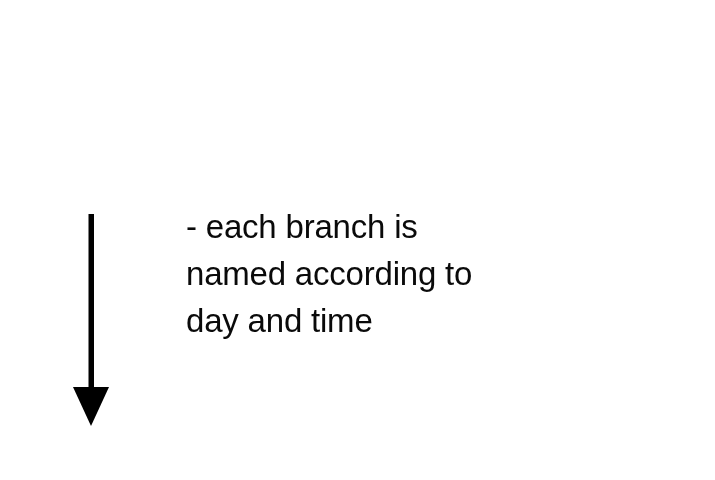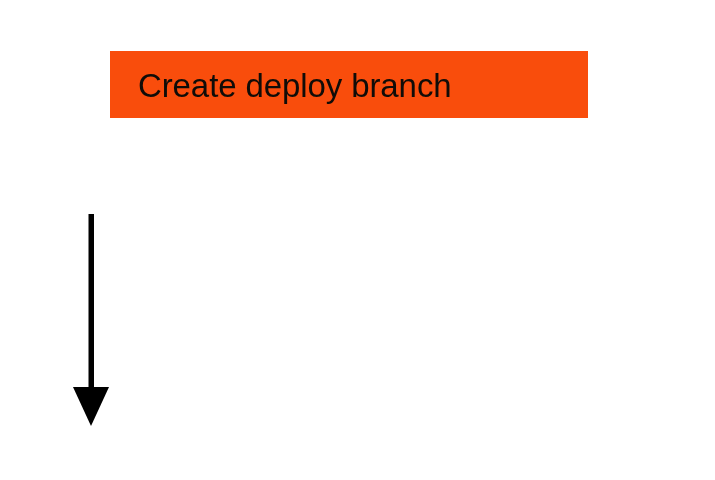--- a/index.html
+++ b/index.html
@@ -72,25 +72,27 @@
     display: block;
     width: 42px;
     height: 216px;
   }
 </style>
 </head>
 <body>
 
 <div class="slide">
 
-  <div class="title-banner">
-    <div class="title-text">Create deploy branch</div>
-  </div>
 
   <div class="down-arrow">
     <svg viewBox="0 0 42 216" xmlns="http://www.w3.org/2000/svg">
       <rect x="18.5" y="0" width="5.5" height="176" fill="#000000"></rect>
       <polygon points="3,173 39,173 21,212" fill="#000000"></polygon>
     </svg>
   </div>
 
+  <div class="body-block">
+    <div class="body-line">- each branch is</div>
+    <div class="body-line">named according to</div>
+    <div class="body-line">day and time</div>
+  </div>
 
 </div>
 
 </body></html>

